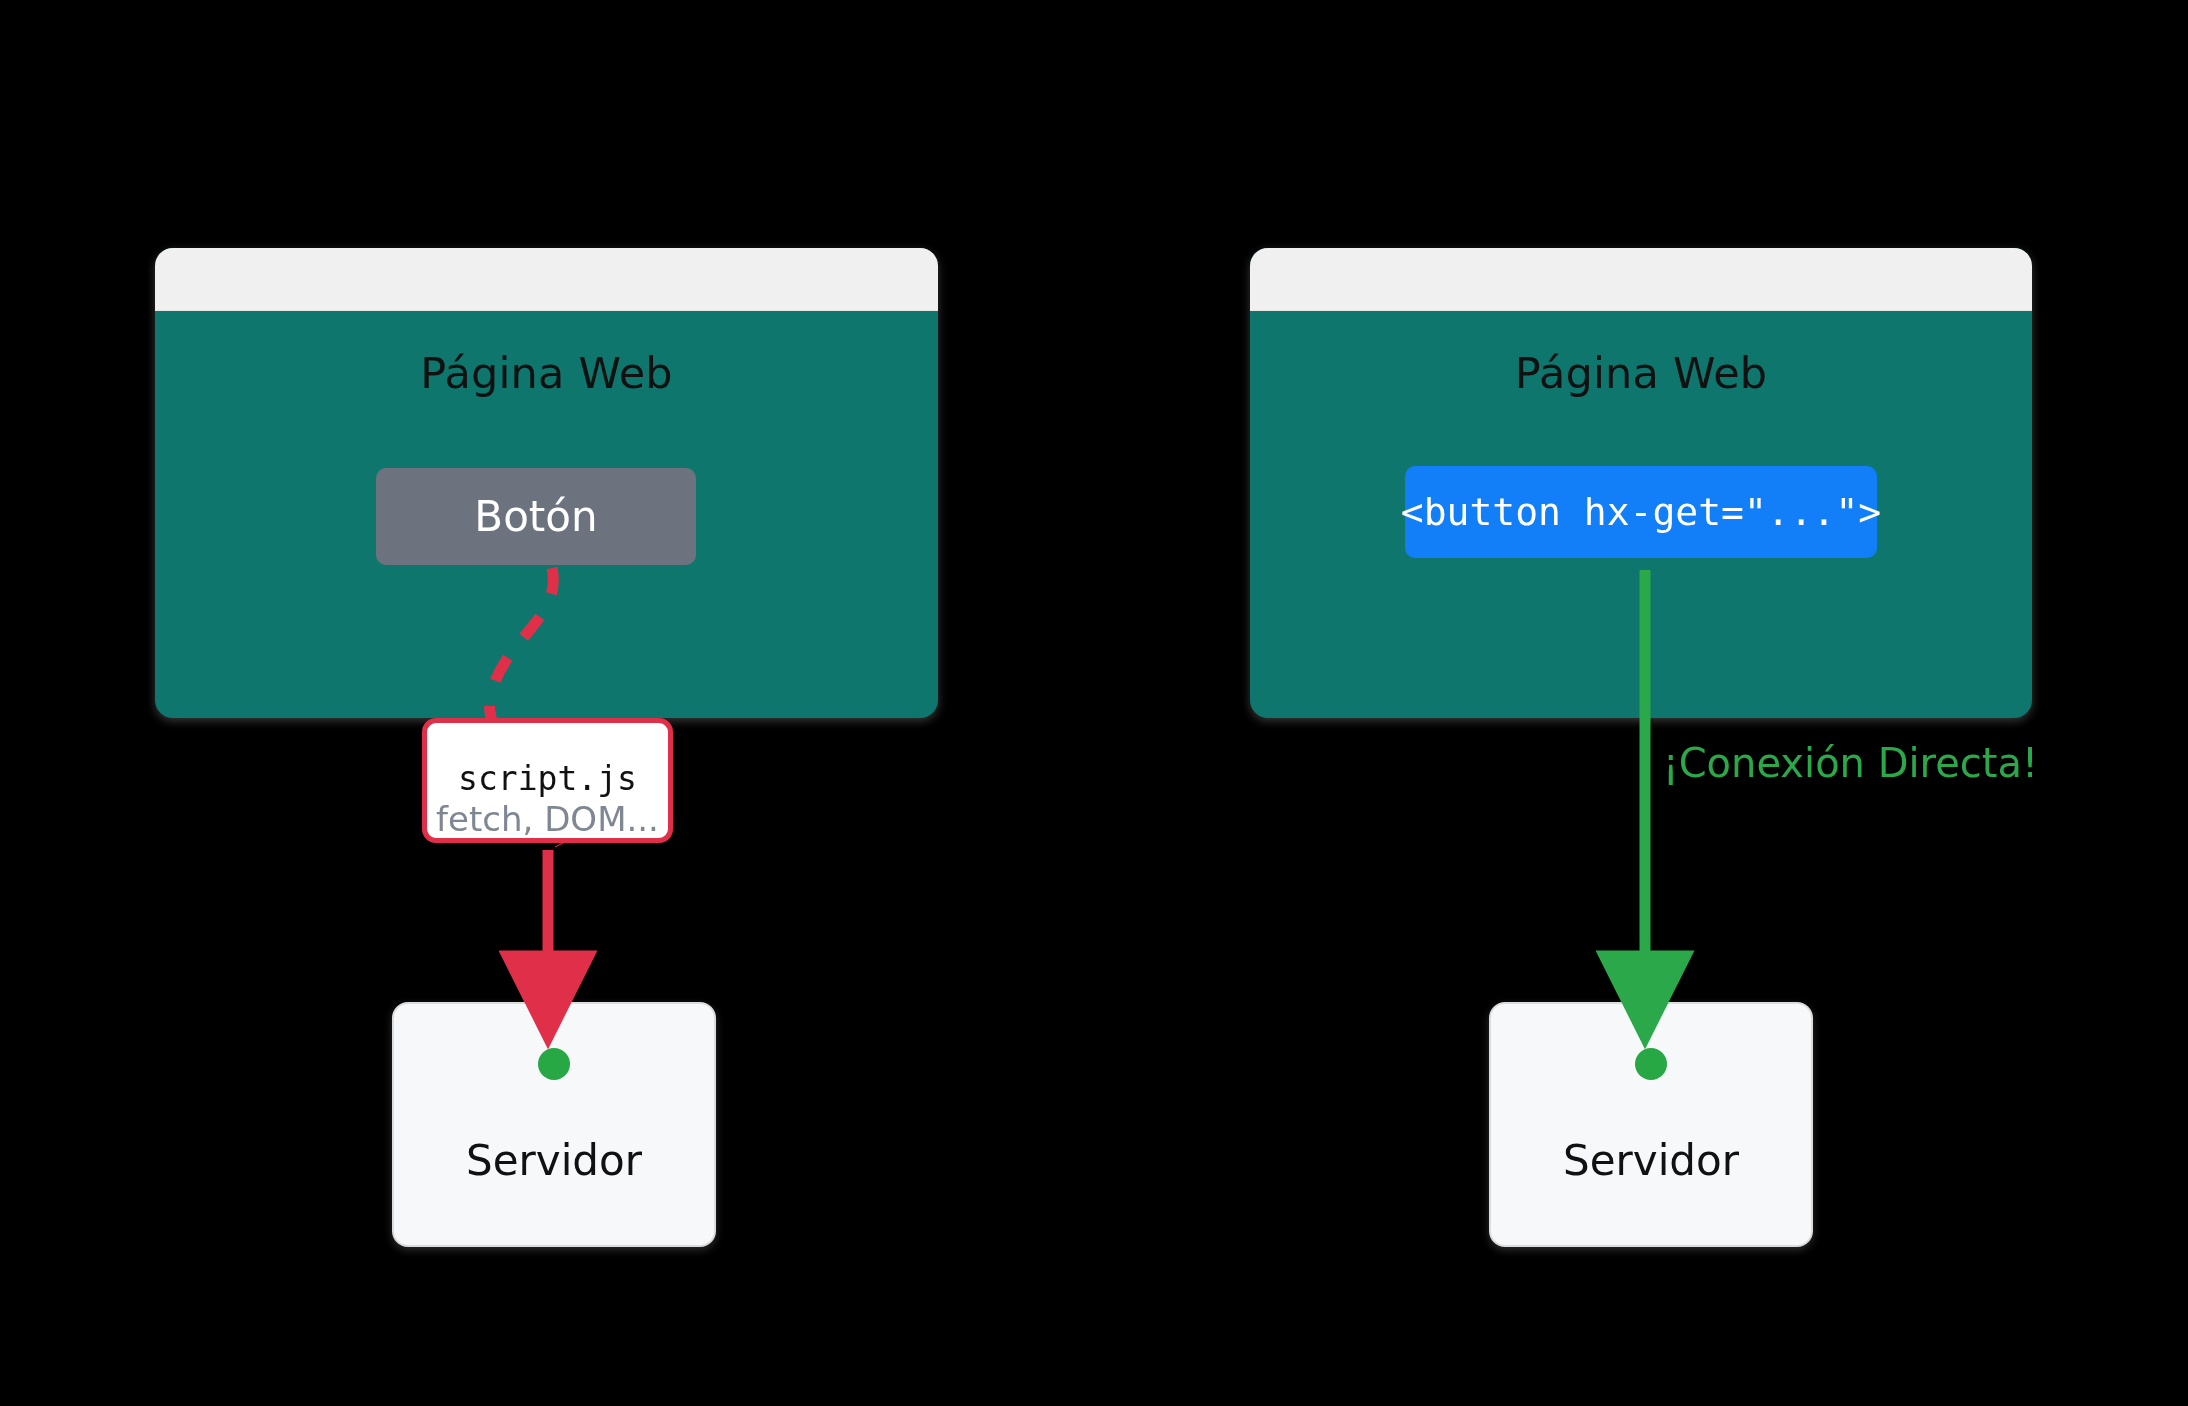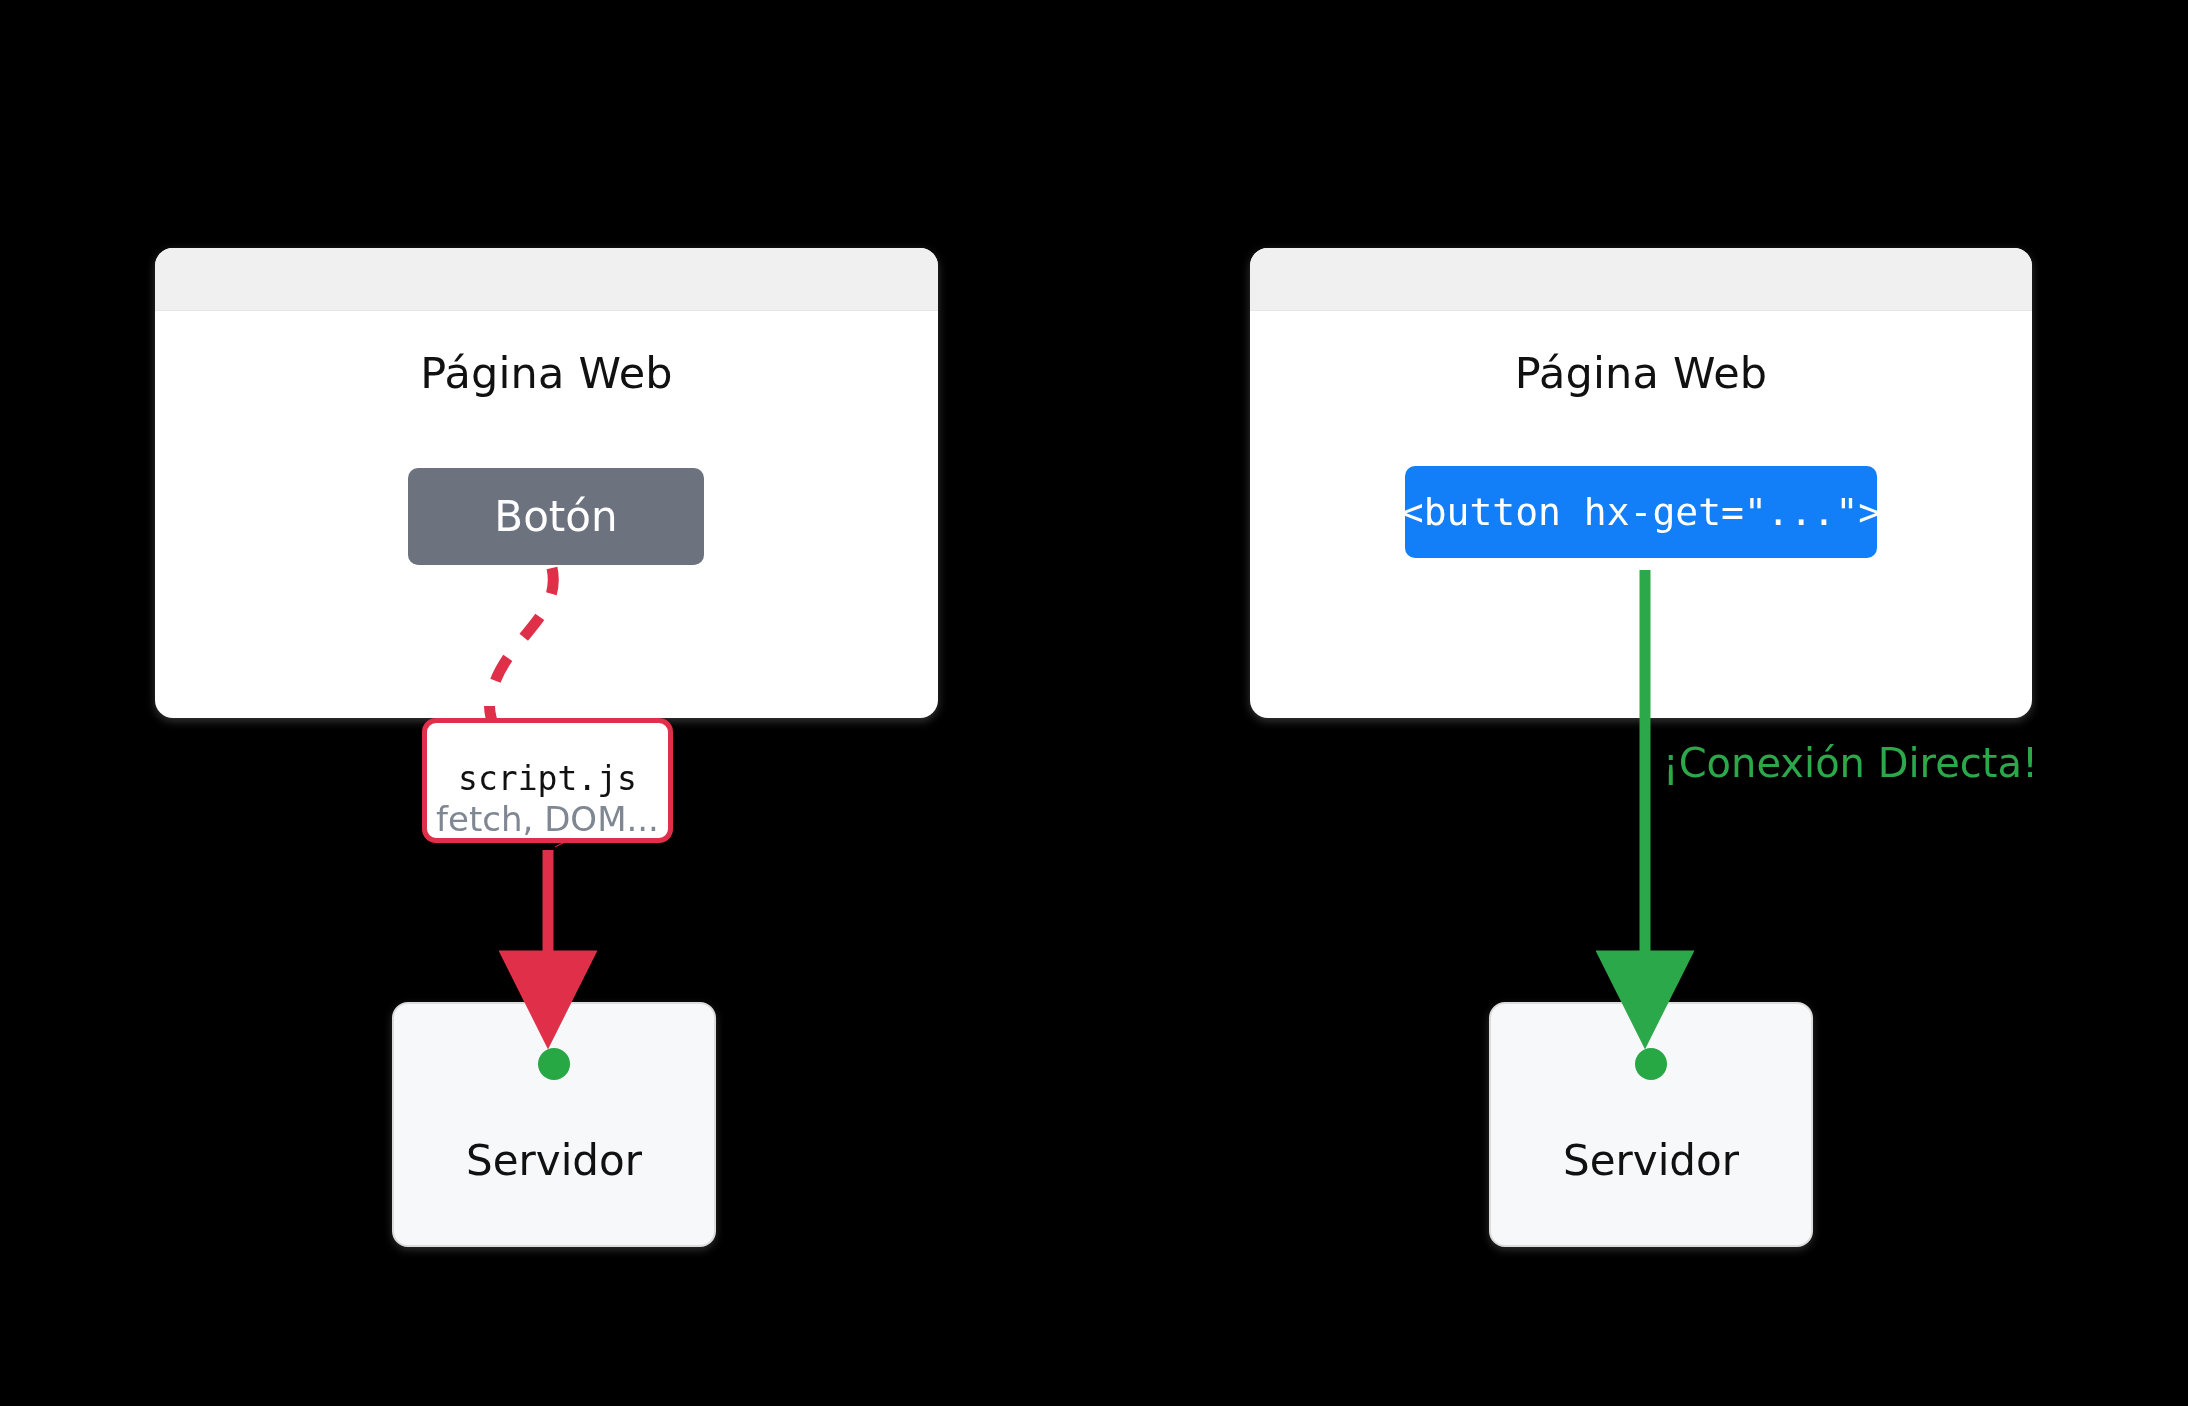--- a/index.html
+++ b/index.html
@@ -17,21 +17,21 @@
   }
 
   .stage {
     position: absolute;
     inset: 0;
   }
 
   
   .browser {
     position: absolute;
-    background: #ffffff;
+    background: #0f766e;
     border-radius: 18px;
     box-shadow: 0 3px 10px rgba(255,255,255,0.22);
     overflow: hidden;
   }
   .browser-chrome {
     position: absolute;
     top: 0; left: 0; right: 0;
     height: 62px;
     background: #f0f0f0;
     border-bottom: 1px solid #e6e6e6;
@@ -46,23 +46,23 @@
     letter-spacing: 0.2px;
   }
 
   
   #browser-left  { left: 155px;  top: 248px; width: 783px; height: 470px; }
   #browser-right { left: 1250px; top: 248px; width: 782px; height: 470px; }
 
   
   .btn-gray {
     position: absolute;
-    left: 253px;
+    left: 221px;
     top: 220px;
-    width: 296px;
+    width: 320px;
     height: 97px;
     background: #6c737f;
     border-radius: 10px;
     color: #ffffff;
     font-size: 42px;
     display: flex;
     align-items: center;
     justify-content: center;
     border: none;
     padding: 16px;

